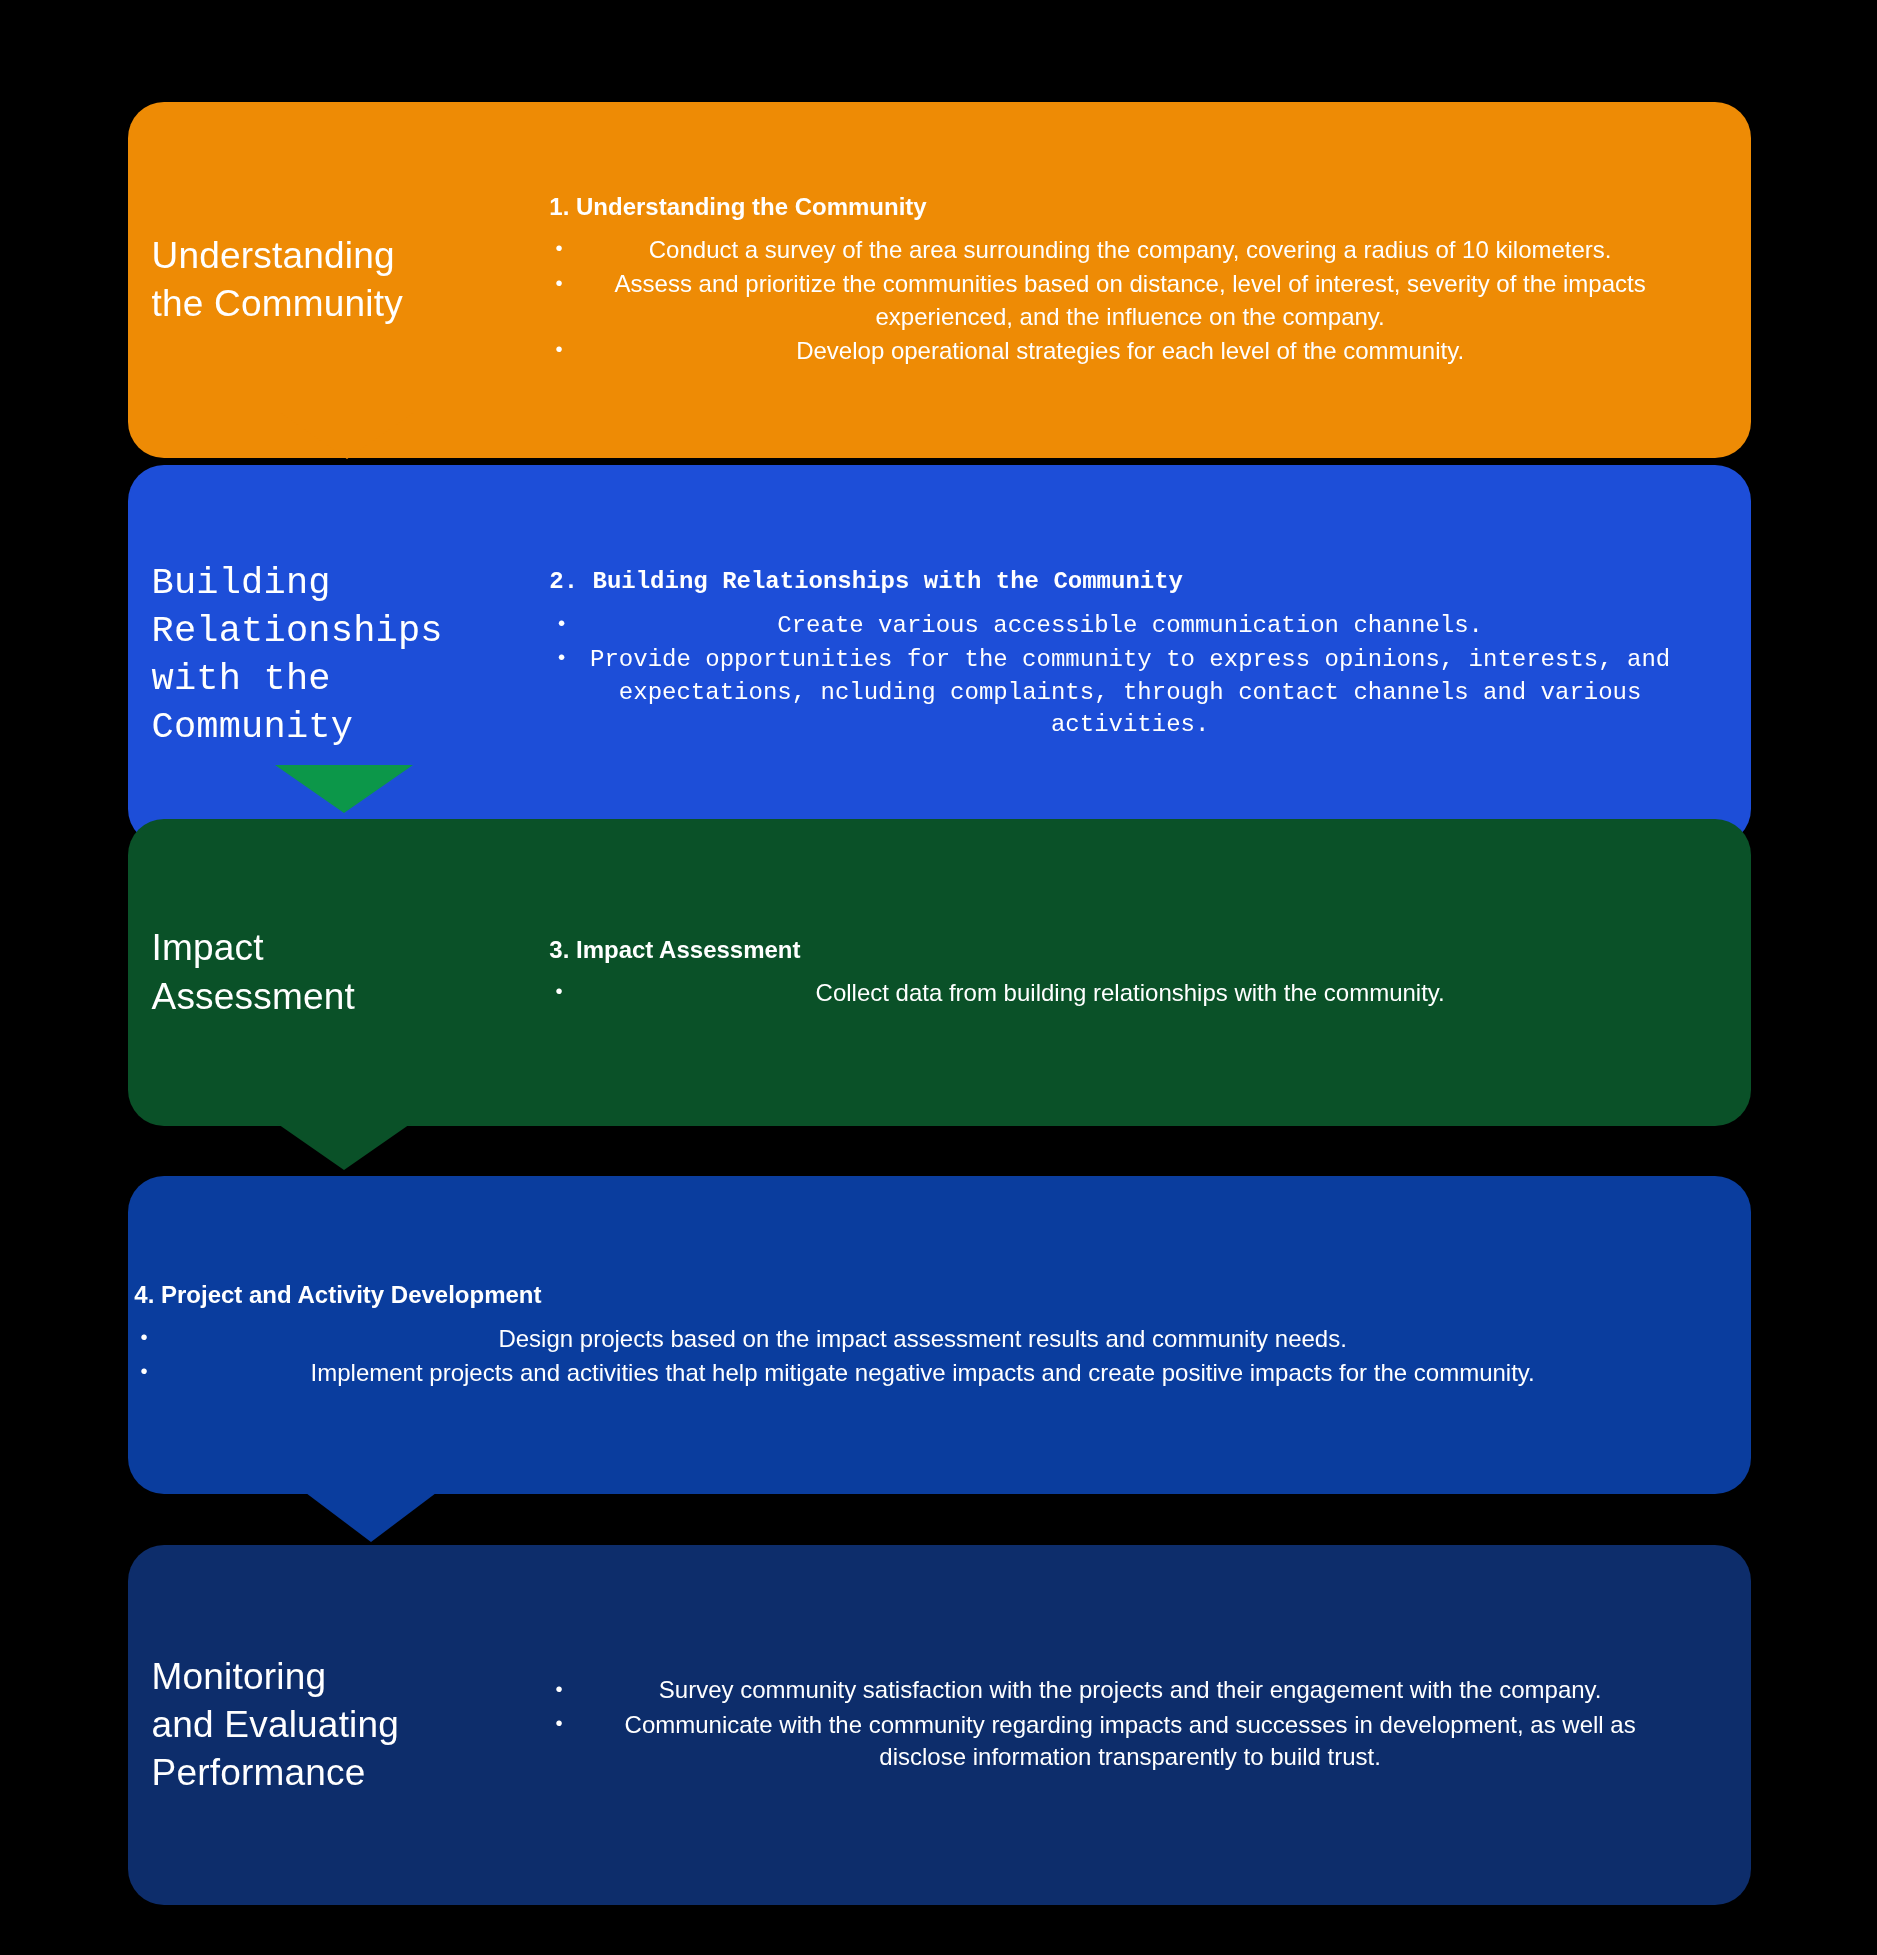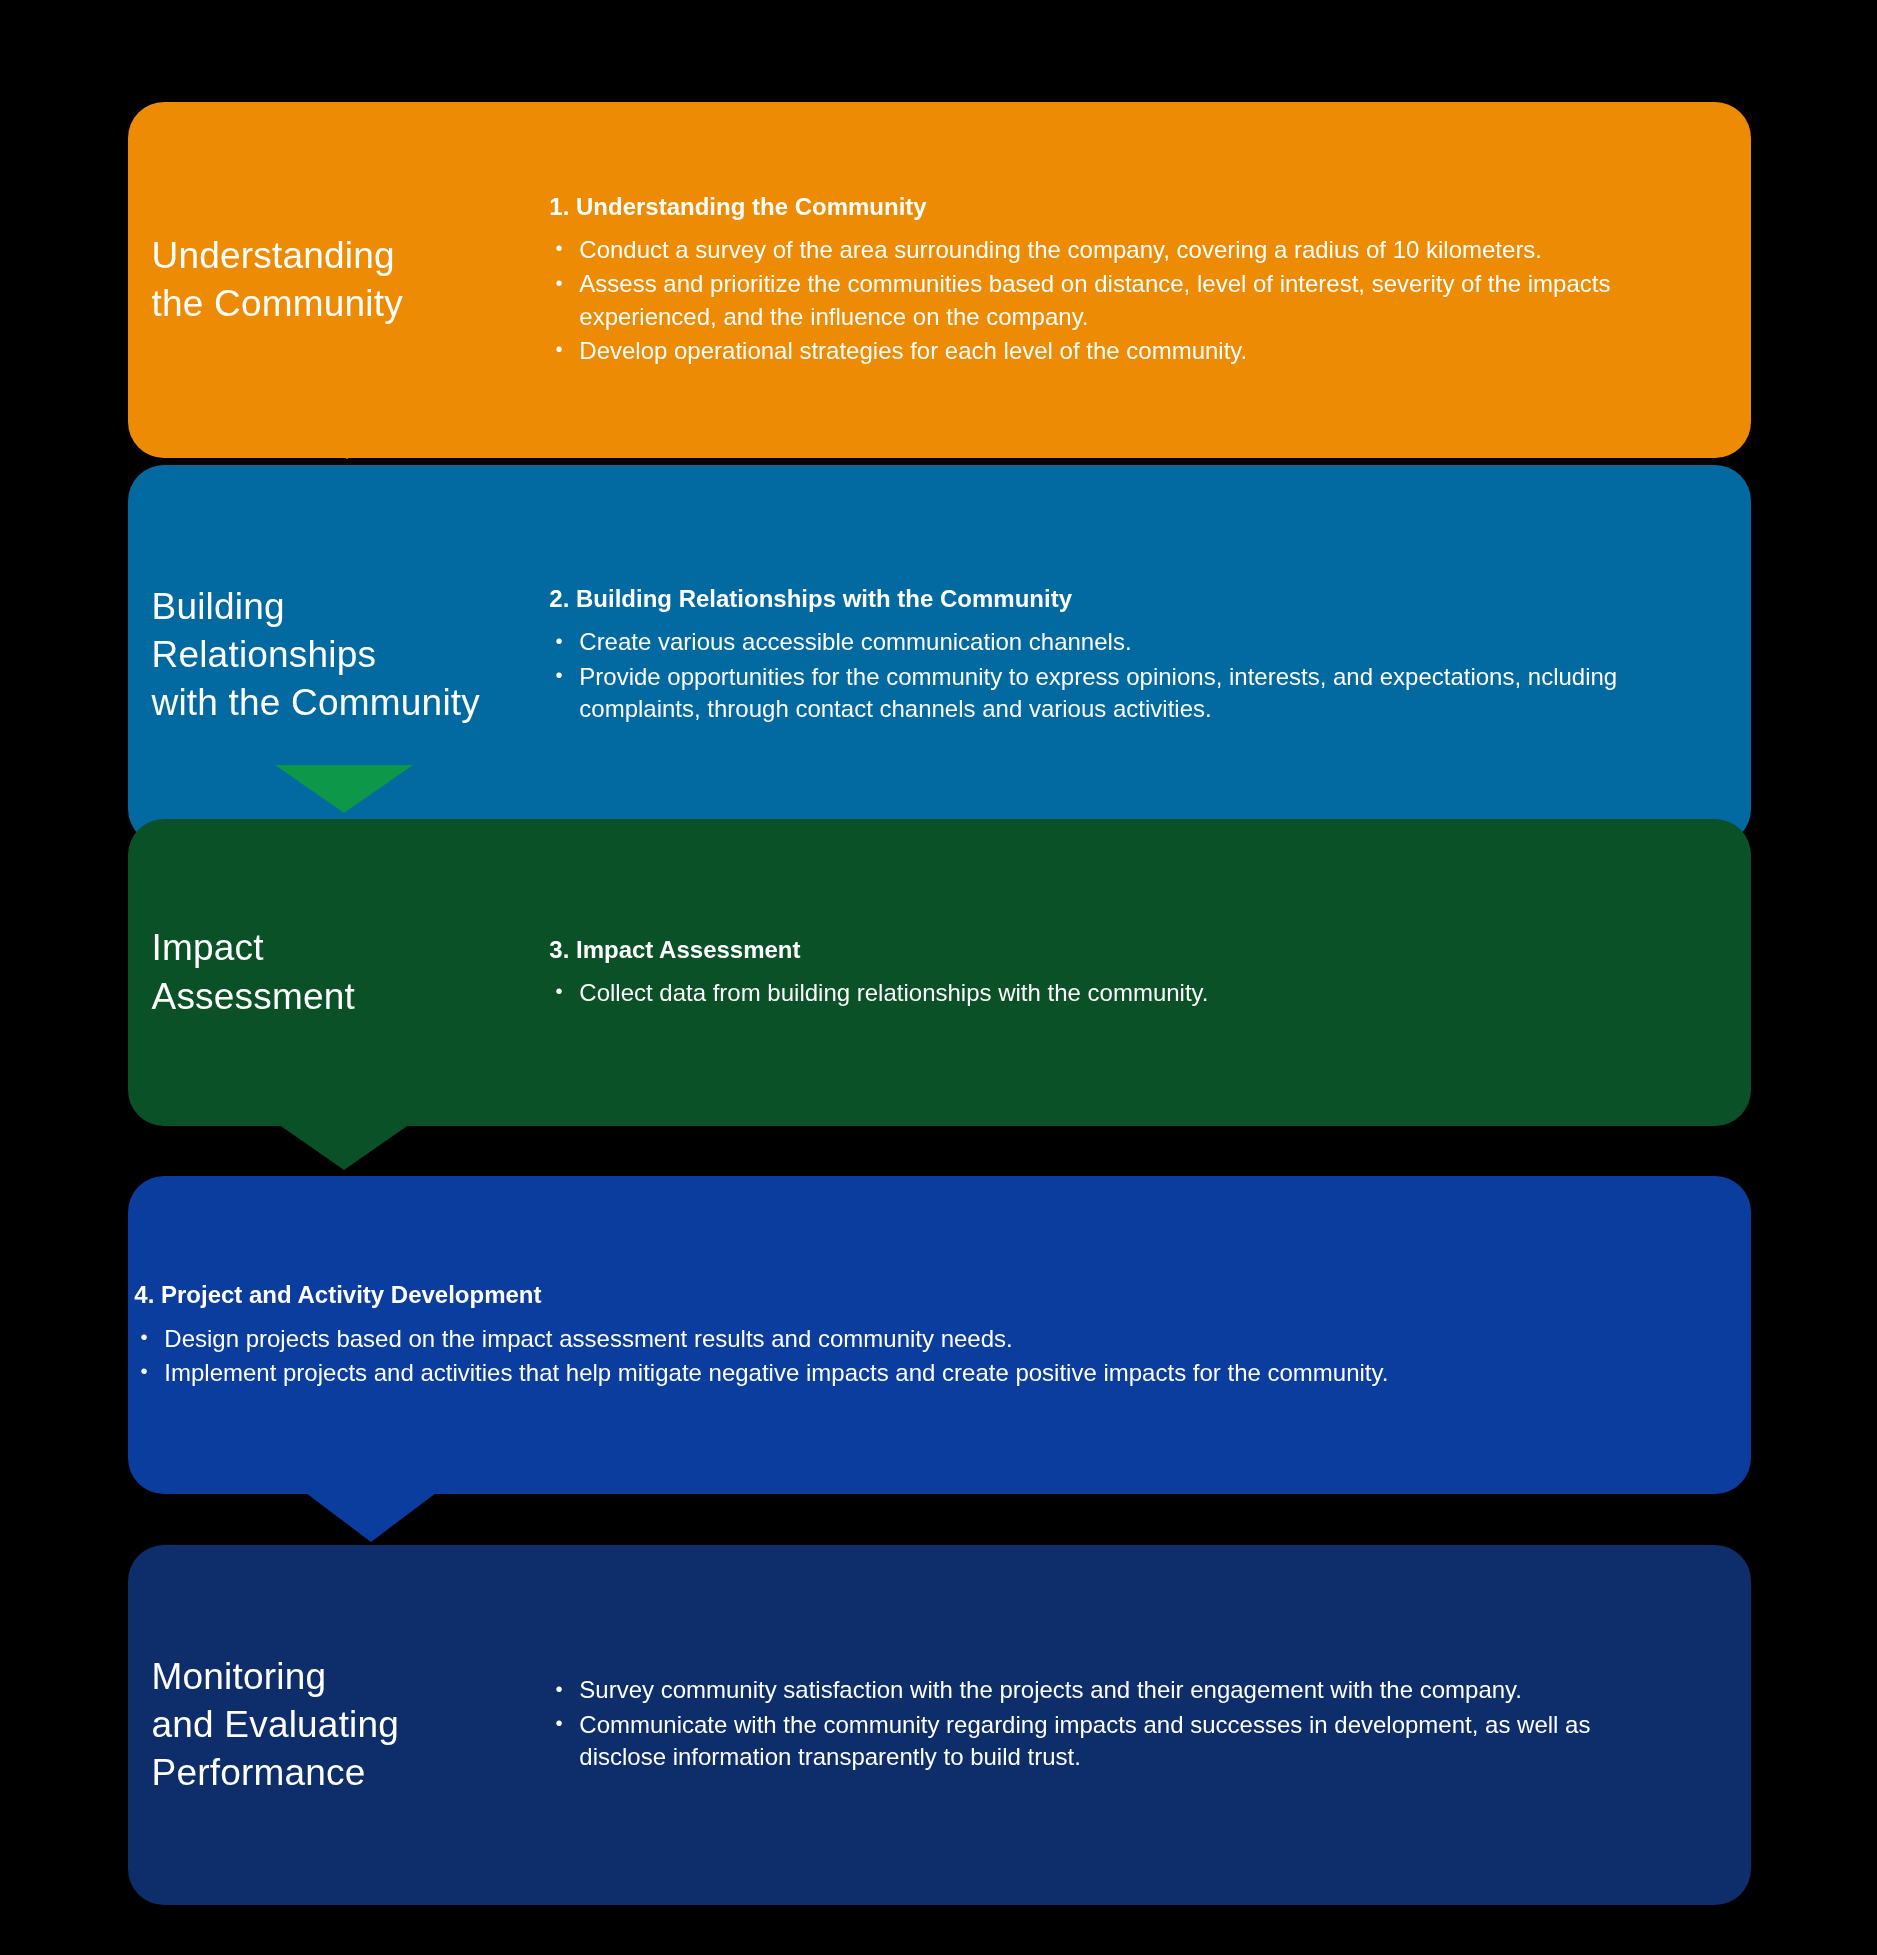--- a/index.html
+++ b/index.html
@@ -39,21 +39,21 @@
     padding-left:6.3px;
   }
   .body-heading {
     color:#ffffff;
     font-size:24px;
     font-weight:700;
     line-height:1.30;
     margin-bottom:12.5px;
     font-stretch:condensed;
   }
-  .bullets { list-style:none; }
+  .bullets { list-style:none;text-align:center; }
   .bullets li {
     position:relative;
     color:#ffffff;
     font-size:24px;
     line-height:1.36;
     padding-left:30px;
     margin-bottom:1.6px;
     font-weight:400;
   }
   .bullets li::before {
@@ -68,21 +68,21 @@
   .pointer {
     position:absolute;
     width:0; height:0;
     border-left:69px solid transparent;
     border-right:69px solid transparent;
   }
   
   #card-1 { top:102px; height:356px; background:#EE8B05; }
   #ptr-1  { left:278px; top:411px; border-top:48px solid #EE8B05; }
   
-  #card-2 { top:465px; height:380px; background:#0369a1; }
+  #card-2 { top:465px; height:380px; background:#1d4ed8;font-family:Liberation Mono, monospace; }
   #ptr-2  { left:275px; top:765px; border-top:48px solid #0C9749; }
   
   #card-3 { top:819px; height:307px; background:#0A5128; }
   #ptr-3  { left:275px; top:1122px; border-top:48px solid #0A5128; }
   
   #card-4 { top:1176px; height:318px; background:#0A3D9E; }
   #ptr-4  { left:302px; top:1490px; border-top:52px solid #0A3D9E; }
   
   #card-5 { top:1545px; height:360px; background:#0D2D6B; }
 </style>

